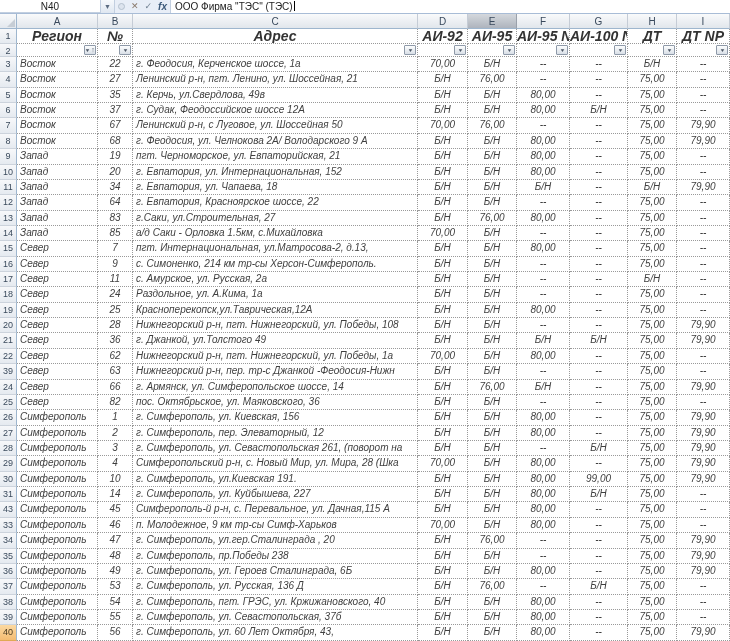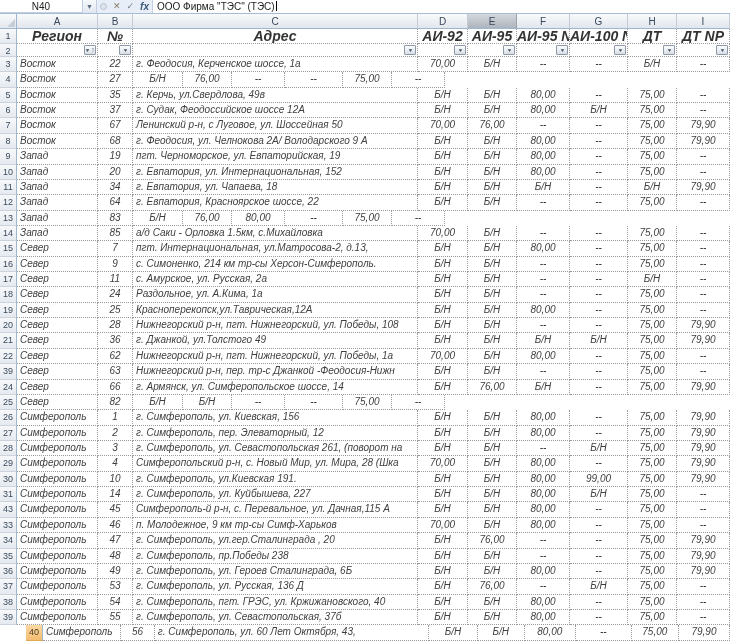--- a/index.html
+++ b/index.html
@@ -8,21 +8,21 @@
     position:relative; width:730px; height:641px; overflow:hidden;
     font-family:"Liberation Sans", sans-serif; background:#fff;
   }
   
   .formula-bar {
     height:14px; display:flex; align-items:stretch;
     background:#e8eef7; border-bottom:1px solid #a8bcd6;
     font-size:10px; color:#222;
   }
   .name-box {
-    width:83px; background:#fff; border:1px solid #c2cfe0; border-top:none; border-left:none;
+    width:101px; background:#fff; border:1px solid #c2cfe0; border-top:none; border-left:none;
     text-align:center; line-height:13px; overflow:hidden;
   }
   .name-dropdown {
     width:14px; text-align:center; font-size:7px; line-height:13px; color:#5a6b80;
     border-right:1px solid #c2cfe0; background:linear-gradient(#f6f9fc,#dfe7f1);
   }
   .fxbtns { display:flex; align-items:center; padding:0 3px; gap:6px; background:#e8eef7; border-right:1px solid #c2cfe0; }
   .dotbtn { width:7px; height:7px; border:1px solid #b4c0ce; border-radius:50%; background:#dde4ee; }
   .cancel { font-size:9px; line-height:13px; color:#8a7a6c; }
   .enter  { font-size:9px; line-height:13px; color:#6f7f8f; }
@@ -53,21 +53,21 @@
   }
   .chdr.sel { background:linear-gradient(#d4d8dd,#aeb4bd); border-right-color:#9aa1ab; }
 
   
   .rnum {
     width:17px; text-align:center; font-size:9px; color:#3a4a5c;
     background:linear-gradient(#f7f8fa,#e5eaf0);
     border-right:1px solid #9eb6ce; border-bottom:1px solid #ccd3dc;
     line-height:14px; overflow:hidden; flex:0 0 17px;
   }
-  .rnum.rsel { background:linear-gradient(#fbd9a1,#f4bc72); border-bottom-color:#e0a954; color:#4a3a20;margin-left:26px; }
+  .rnum.rsel { background:linear-gradient(#fbd9a1,#f4bc72); border-bottom-color:#e0a954; color:#4a3a20; }
 
   
   .r1 { height:15px; }
   .hcell {
     height:15px; line-height:14px; text-align:center;
     font-size:14px; font-weight:bold; font-style:italic; color:#333;
     border-right:1px dotted #999; border-bottom:1px dotted #999; background:#fff;
   }
 
   
@@ -198,20 +198,21 @@
         <div class="cell dcell c4">Б/Н</div>
         <div class="cell dcell c5">--</div>
         <div class="cell dcell c6">--</div>
         <div class="cell dcell c7">Б/Н</div>
         <div class="cell dcell c8">--</div>
       </div>
       <div class="grow drow">
         <div class="rnum">4</div>
         <div class="cell dcell c0">Восток</div>
         <div class="cell dcell c1">27</div>
+        <div class="cell dcell c2">Ленинский р-н, пгт. Ленино, ул. Шоссейная, 21</div>
         <div class="cell dcell c3">Б/Н</div>
         <div class="cell dcell c4">76,00</div>
         <div class="cell dcell c5">--</div>
         <div class="cell dcell c6">--</div>
         <div class="cell dcell c7">75,00</div>
         <div class="cell dcell c8">--</div>
       </div>
       <div class="grow drow">
         <div class="rnum">5</div>
         <div class="cell dcell c0">Восток</div>
@@ -257,21 +258,21 @@
         <div class="cell dcell c4">Б/Н</div>
         <div class="cell dcell c5">80,00</div>
         <div class="cell dcell c6">--</div>
         <div class="cell dcell c7">75,00</div>
         <div class="cell dcell c8">79,90</div>
       </div>
       <div class="grow drow">
         <div class="rnum">9</div>
         <div class="cell dcell c0">Запад</div>
         <div class="cell dcell c1">19</div>
-        <div class="cell dcell c2">пгт. Черноморское, ул. Евпаторийская, 19</div>
+        <div class="cell dcell c2">пгт. Черноморское, ул. Евпаторийская, 21</div>
         <div class="cell dcell c3">Б/Н</div>
         <div class="cell dcell c4">Б/Н</div>
         <div class="cell dcell c5">80,00</div>
         <div class="cell dcell c6">--</div>
         <div class="cell dcell c7">75,00</div>
         <div class="cell dcell c8">--</div>
       </div>
       <div class="grow drow">
         <div class="rnum">10</div>
         <div class="cell dcell c0">Запад</div>
@@ -305,20 +306,21 @@
         <div class="cell dcell c4">Б/Н</div>
         <div class="cell dcell c5">--</div>
         <div class="cell dcell c6">--</div>
         <div class="cell dcell c7">75,00</div>
         <div class="cell dcell c8">--</div>
       </div>
       <div class="grow drow">
         <div class="rnum">13</div>
         <div class="cell dcell c0">Запад</div>
         <div class="cell dcell c1">83</div>
+        <div class="cell dcell c2">г.Саки, ул.Строительная, 27</div>
         <div class="cell dcell c3">Б/Н</div>
         <div class="cell dcell c4">76,00</div>
         <div class="cell dcell c5">80,00</div>
         <div class="cell dcell c6">--</div>
         <div class="cell dcell c7">75,00</div>
         <div class="cell dcell c8">--</div>
       </div>
       <div class="grow drow">
         <div class="rnum">14</div>
         <div class="cell dcell c0">Запад</div>
@@ -448,20 +450,21 @@
         <div class="cell dcell c4">76,00</div>
         <div class="cell dcell c5">Б/Н</div>
         <div class="cell dcell c6">--</div>
         <div class="cell dcell c7">75,00</div>
         <div class="cell dcell c8">79,90</div>
       </div>
       <div class="grow drow">
         <div class="rnum">25</div>
         <div class="cell dcell c0">Север</div>
         <div class="cell dcell c1">82</div>
+        <div class="cell dcell c2">пос. Октябрьское, ул. Маяковского, 36</div>
         <div class="cell dcell c3">Б/Н</div>
         <div class="cell dcell c4">Б/Н</div>
         <div class="cell dcell c5">--</div>
         <div class="cell dcell c6">--</div>
         <div class="cell dcell c7">75,00</div>
         <div class="cell dcell c8">--</div>
       </div>
       <div class="grow drow">
         <div class="rnum">26</div>
         <div class="cell dcell c0">Симферополь</div>

